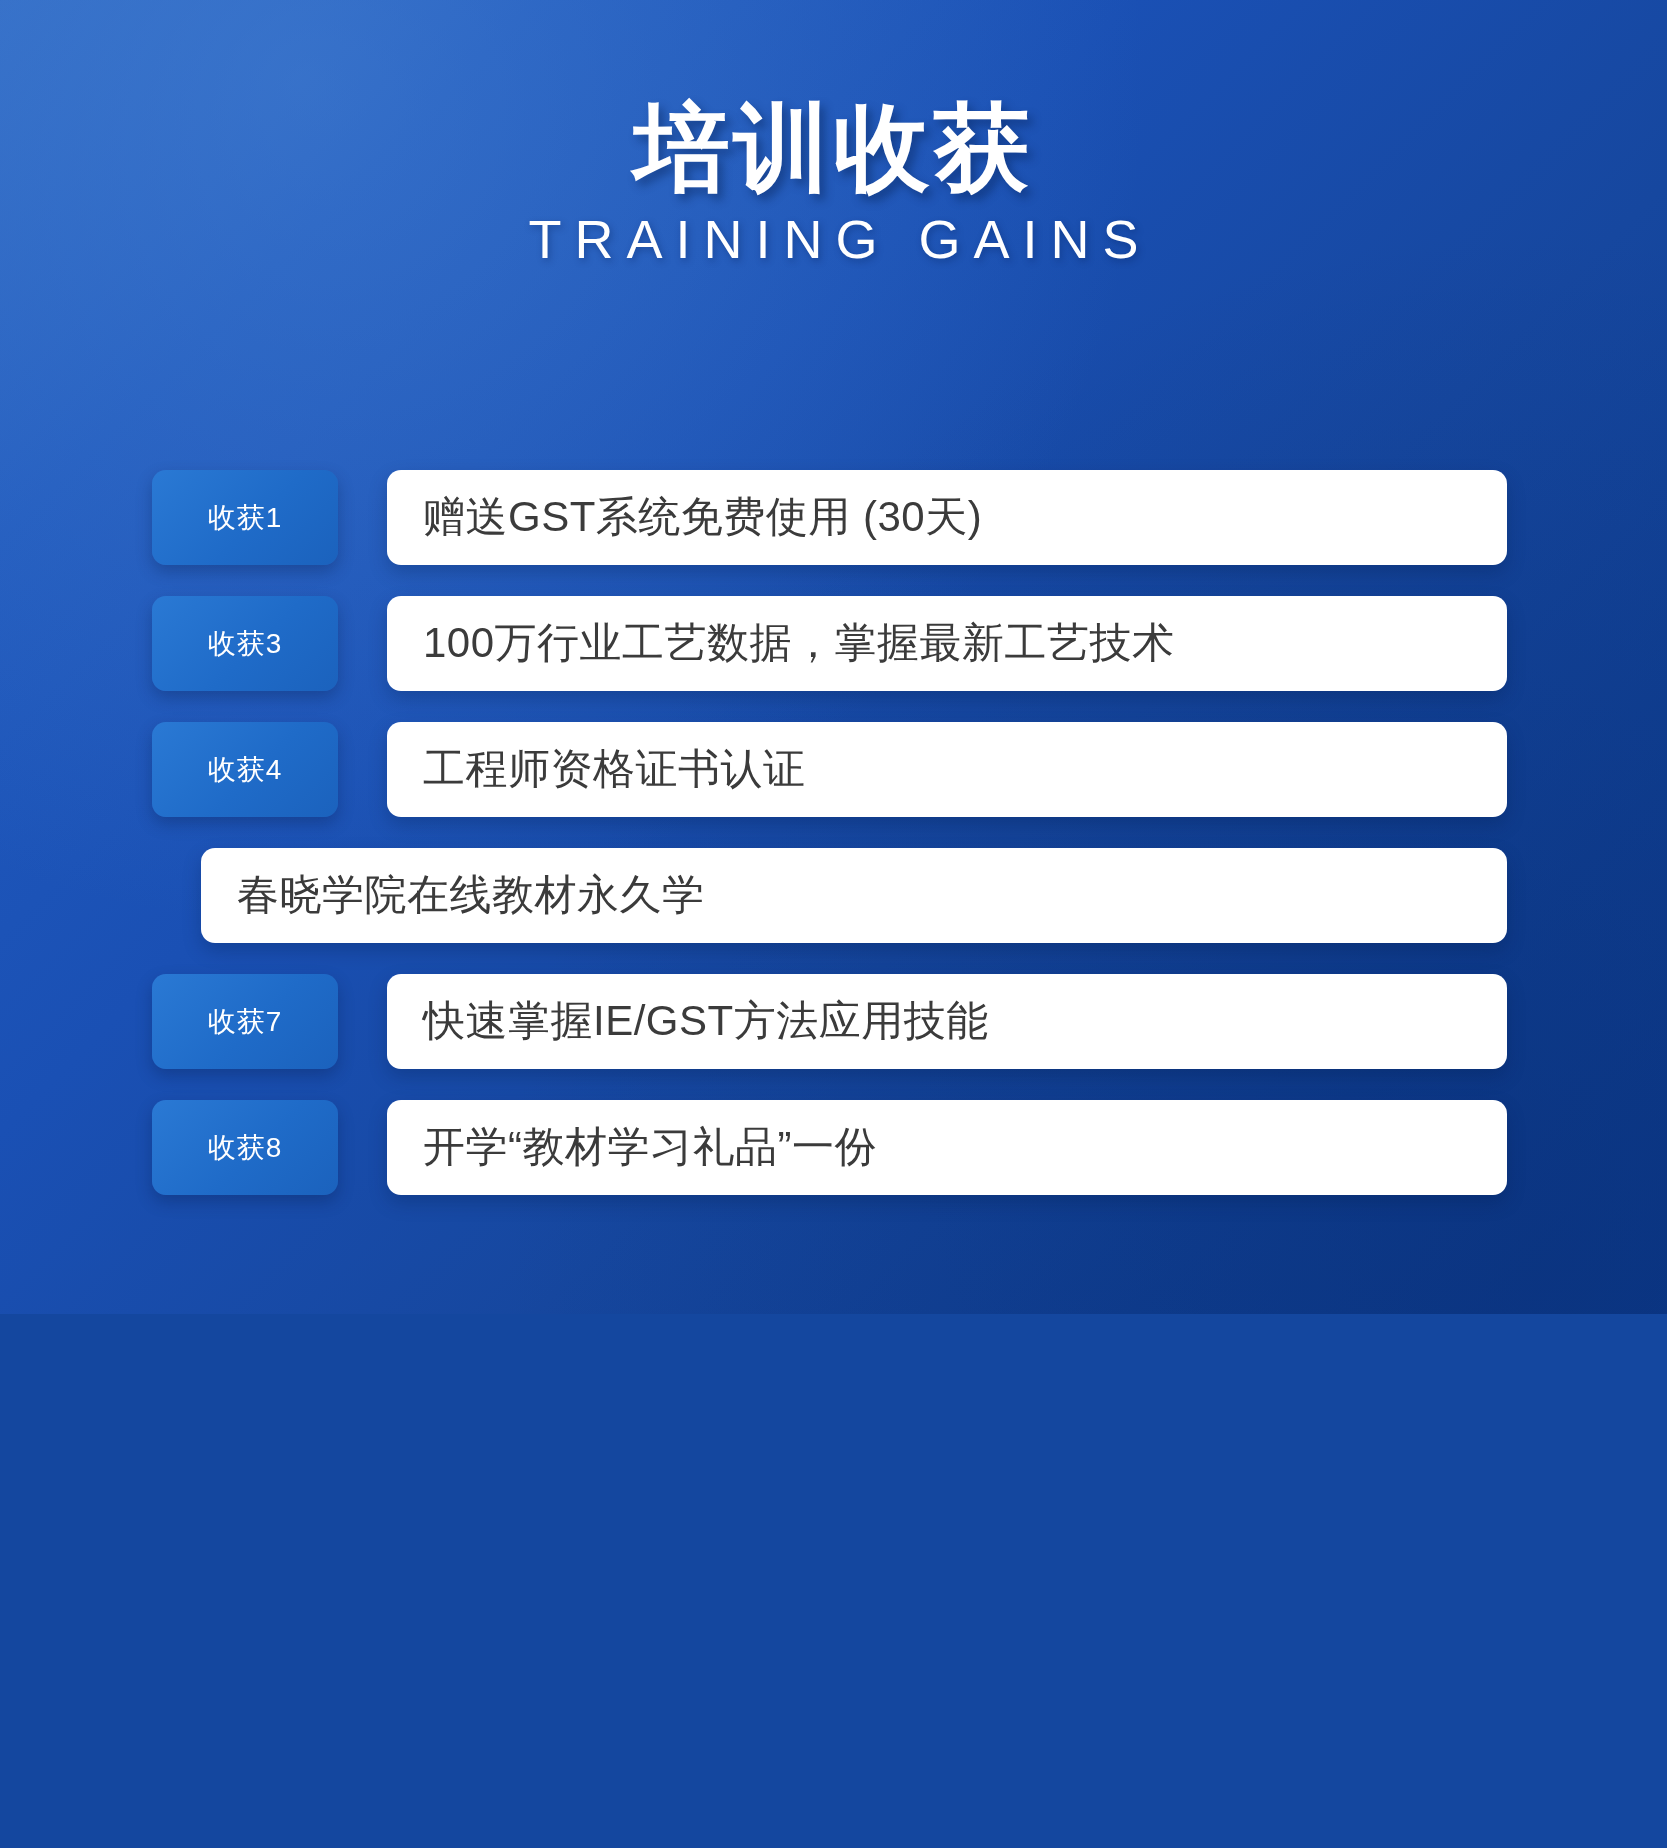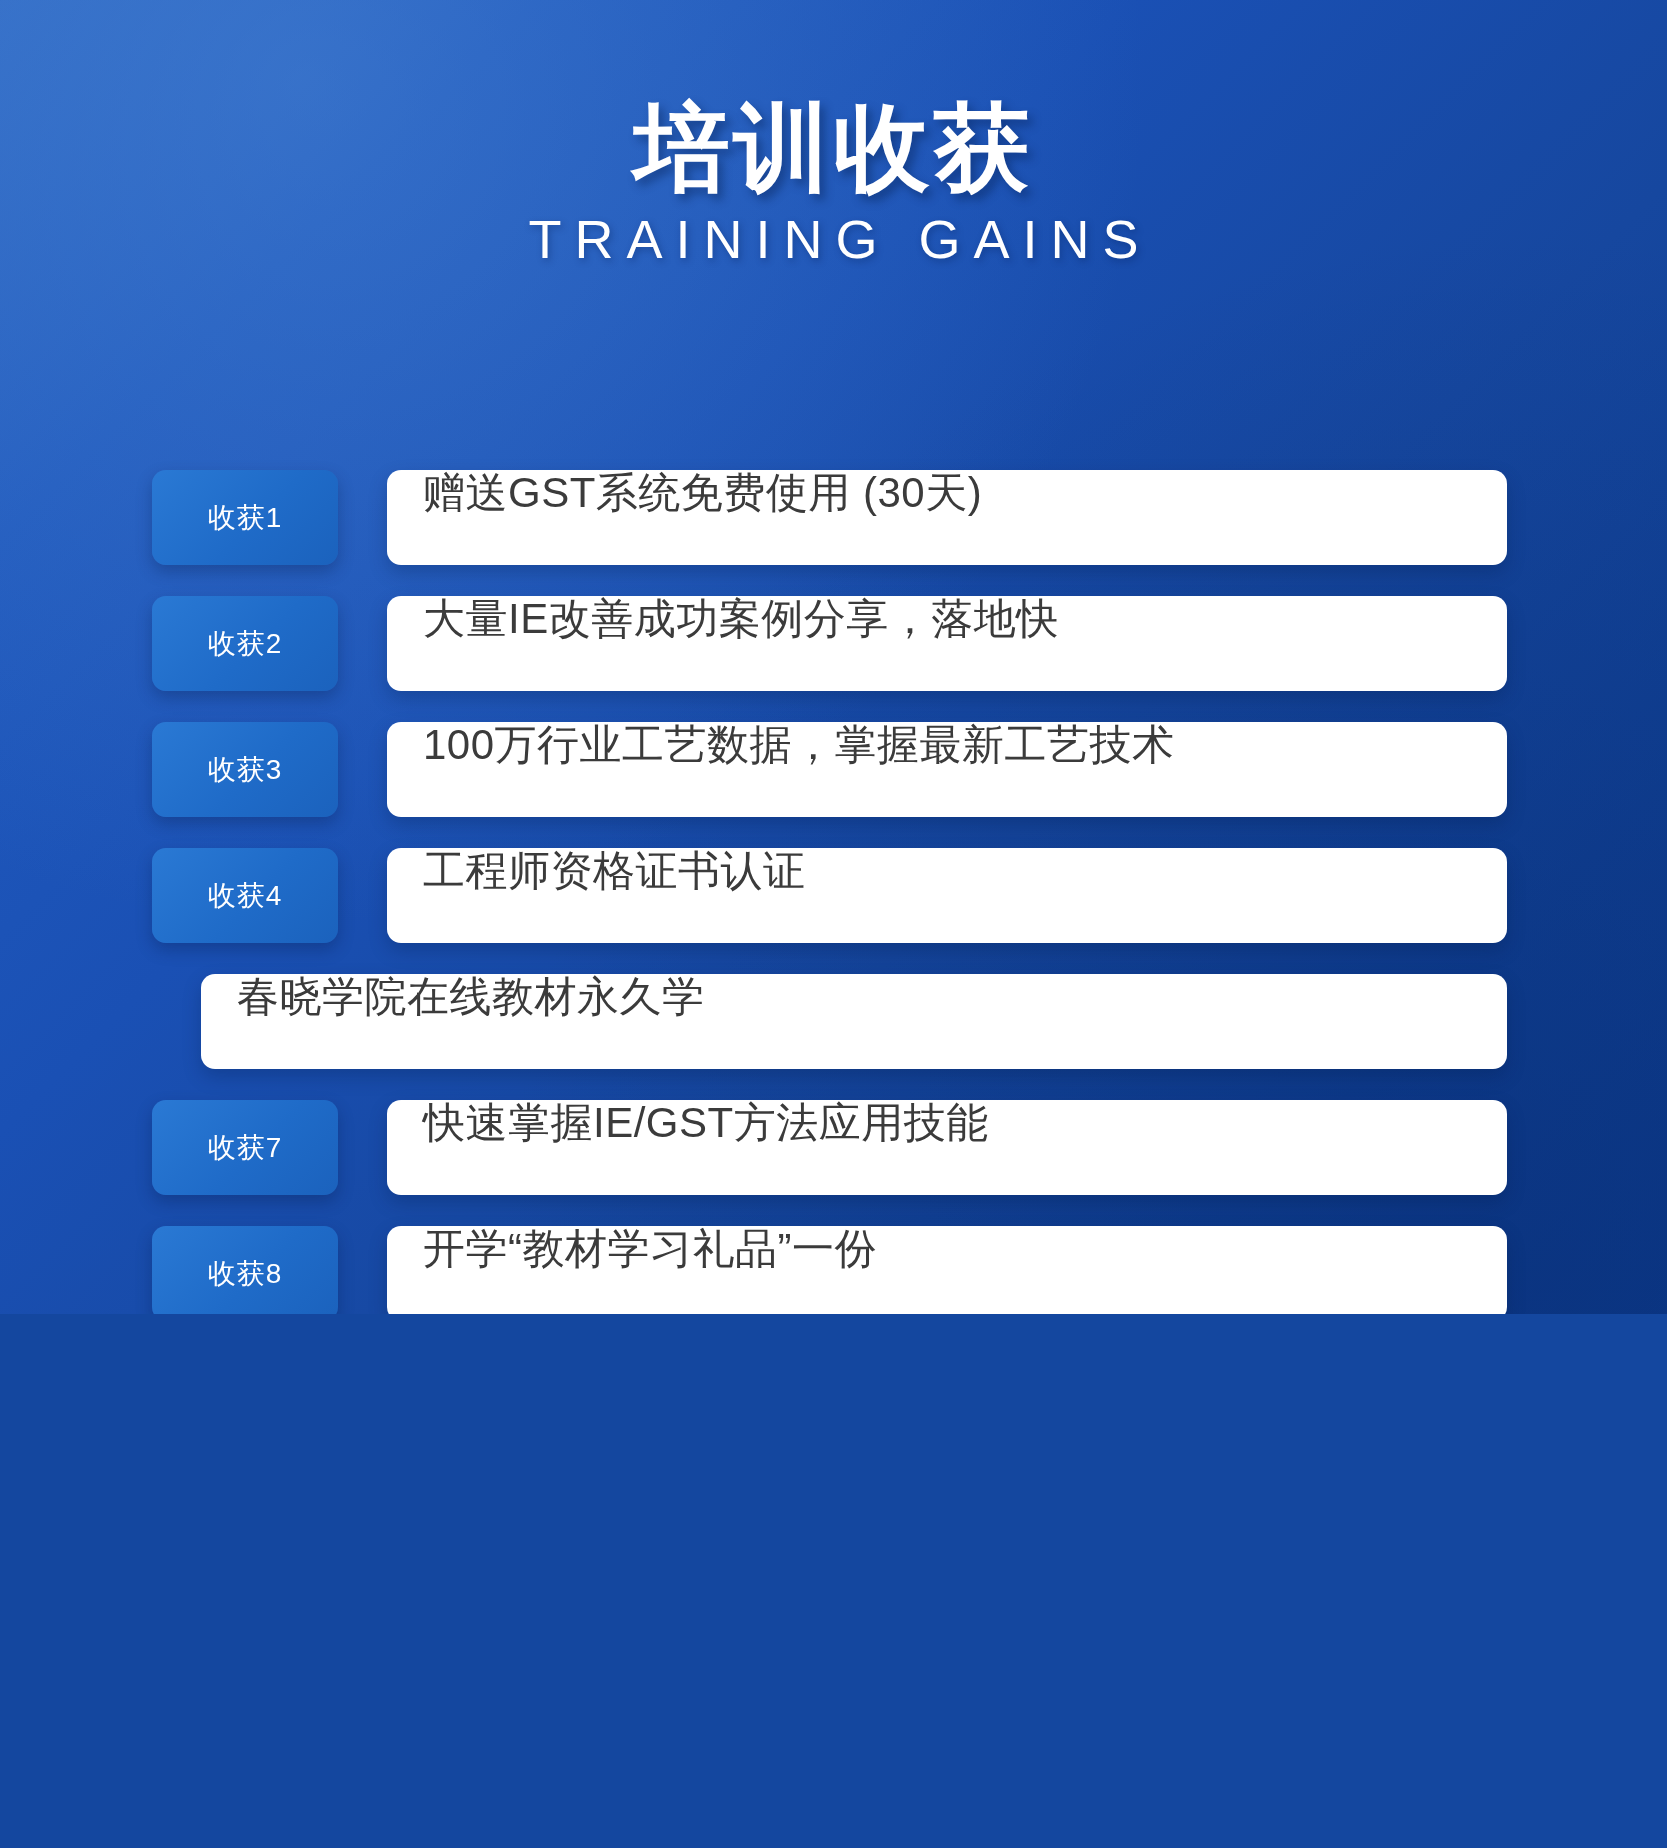--- a/index.html
+++ b/index.html
@@ -99,20 +99,21 @@
   }
   .gain-card {
     margin-left: 49px;
     flex: 1 1 auto;
     height: 95px;
     box-sizing: border-box;
     border-radius: 14px;
     background: #ffffff;
     box-shadow: 0 8px 18px rgba(5,28,72,0.26);
     display: flex;
+    align-items: center;
     padding: 0 36px;
   }
   .gain-text {
     color: #3b3b3b;
     font-size: 42px;
     line-height: 1.1;
     font-weight: 400;
     letter-spacing: 0.5px;
     white-space: nowrap;
   }
@@ -129,26 +130,20 @@
 
   <div class="gains-list">
 
     <div class="gain-row">
       <div class="gain-badge">收获1</div>
       <div class="gain-card">
         <span class="gain-text">赠送GST系统免费使用 (30天)</span>
       </div>
     </div>
 
-    <div class="gain-row">
-      <div class="gain-badge">收获2</div>
-      <div class="gain-card">
-        <span class="gain-text">大量IE改善成功案例分享，落地快</span>
-      </div>
-    </div>
 
     <div class="gain-row">
       <div class="gain-badge">收获3</div>
       <div class="gain-card">
         <span class="gain-text">100万行业工艺数据，掌握最新工艺技术</span>
       </div>
     </div>
 
     <div class="gain-row">
       <div class="gain-badge">收获4</div>

